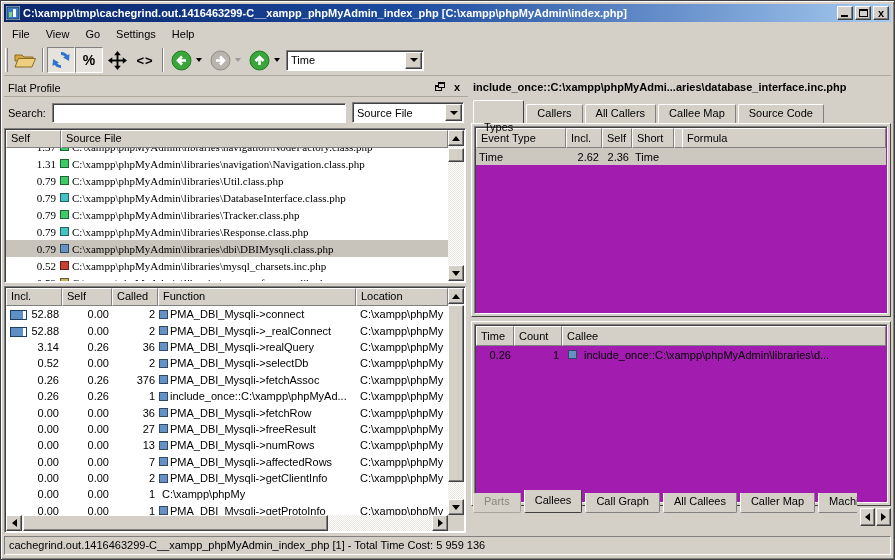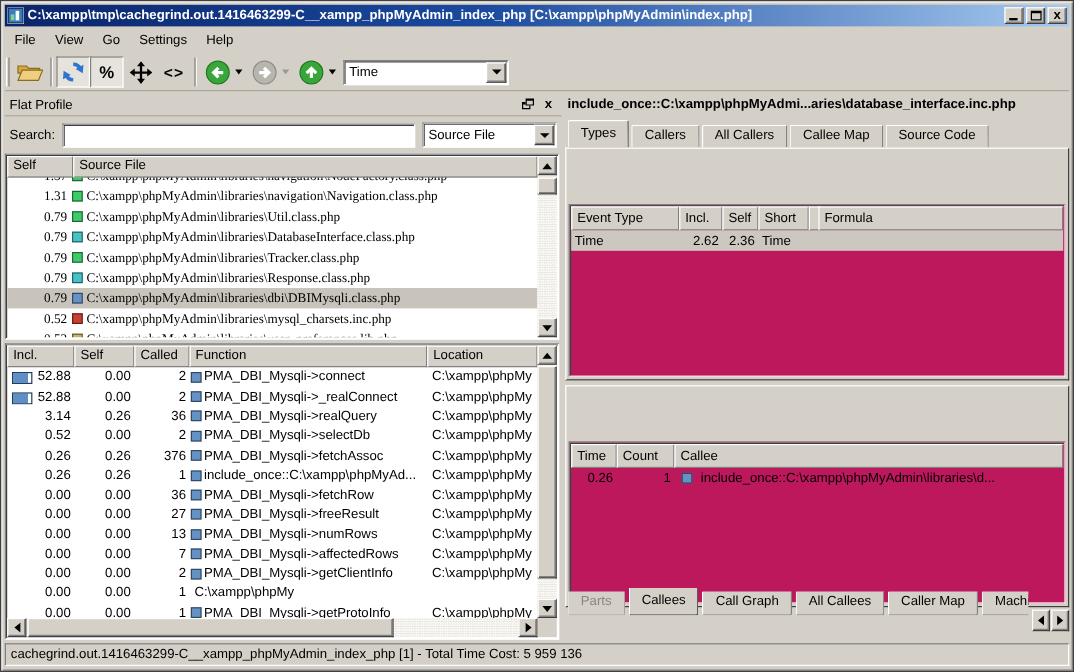--- a/index.html
+++ b/index.html
@@ -110,26 +110,26 @@
     background:linear-gradient(to right,#5e90c6 82%,#fff 82%); }
   .inclcell .v { flex:1; text-align:right; }
   .fncell { display:flex; align-items:center; overflow:hidden; }
   .fncell .sq { margin:0 2px 0 1px; }
   .loc { overflow:hidden; padding-left:4px; }
 
   
   .rtitle { position:absolute; left:2px; top:2px; right:0; height:17px; font-weight:bold; white-space:nowrap; overflow:hidden; }
   .rtabs { position:absolute; left:2px; top:21px; right:0; height:23px; display:flex; align-items:flex-end; }
   .tab { height:19px; padding:2px 10px 0; margin-right:2px; background:#d4d0c8; border:1px solid; border-color:#fff #808080 #d4d0c8 #fff; border-bottom:none; border-radius:2px 2px 0 0; white-space:nowrap; }
-  .tab.active { height:23px; padding-top:4px; font-weight:normal; border-color:#fff #404040 #d4d0c8 #fff; z-index:2; position:relative; }
+  .tab.active { height:23px; padding-top:20px; font-weight:normal; border-color:#fff #404040 #d4d0c8 #fff; z-index:2; position:relative; }
 
   .tabframe { position:absolute; left:0; right:0; background:#d4d0c8; border:1px solid; border-color:#fff #404040 #404040 #fff; padding:2px; }
   .types-frame { top:44px; height:194px; }
   .callees-frame { top:242px; height:185px; }
-  .tabframe .inner { position:absolute; left:2px; top:2px; right:2px; bottom:2px; background:#be185d; border:1px solid; border-color:#808080 #fff #fff #808080; box-shadow:inset 1px 1px 0 #404040; overflow:hidden;margin-top:44px; }
+  .tabframe .inner { position:absolute; left:2px; top:2px; right:2px; bottom:2px; background:#a21caf; border:1px solid; border-color:#808080 #fff #fff #808080; box-shadow:inset 1px 1px 0 #404040; overflow:hidden; }
   .types-head { position:absolute; left:1px; top:1px; right:1px; height:20px; display:grid; grid-template-columns:90px 36px 30px 42px 8px 1fr; }
   .types-head .hcell { padding-top:3px; }
   .trow { position:absolute; left:1px; top:21px; right:1px; height:17px; display:grid; grid-template-columns:90px 36px 30px 42px 8px 1fr; align-items:center; }
   .trow.sel { background:#ccc8c0; }
   .trow span { padding:0 3px; overflow:hidden; white-space:nowrap; }
   .callee-head { position:absolute; left:1px; top:1px; right:1px; height:20px; display:grid; grid-template-columns:38px 48px 1fr; }
   .callee-head .hcell { padding-top:3px; }
   .crow { position:absolute; left:1px; top:21px; right:1px; height:17px; display:grid; grid-template-columns:38px 48px 1fr; align-items:center; white-space:nowrap; }
   .crow span { padding:0 3px; overflow:hidden; }
   .crow .fncell { padding:0; }

